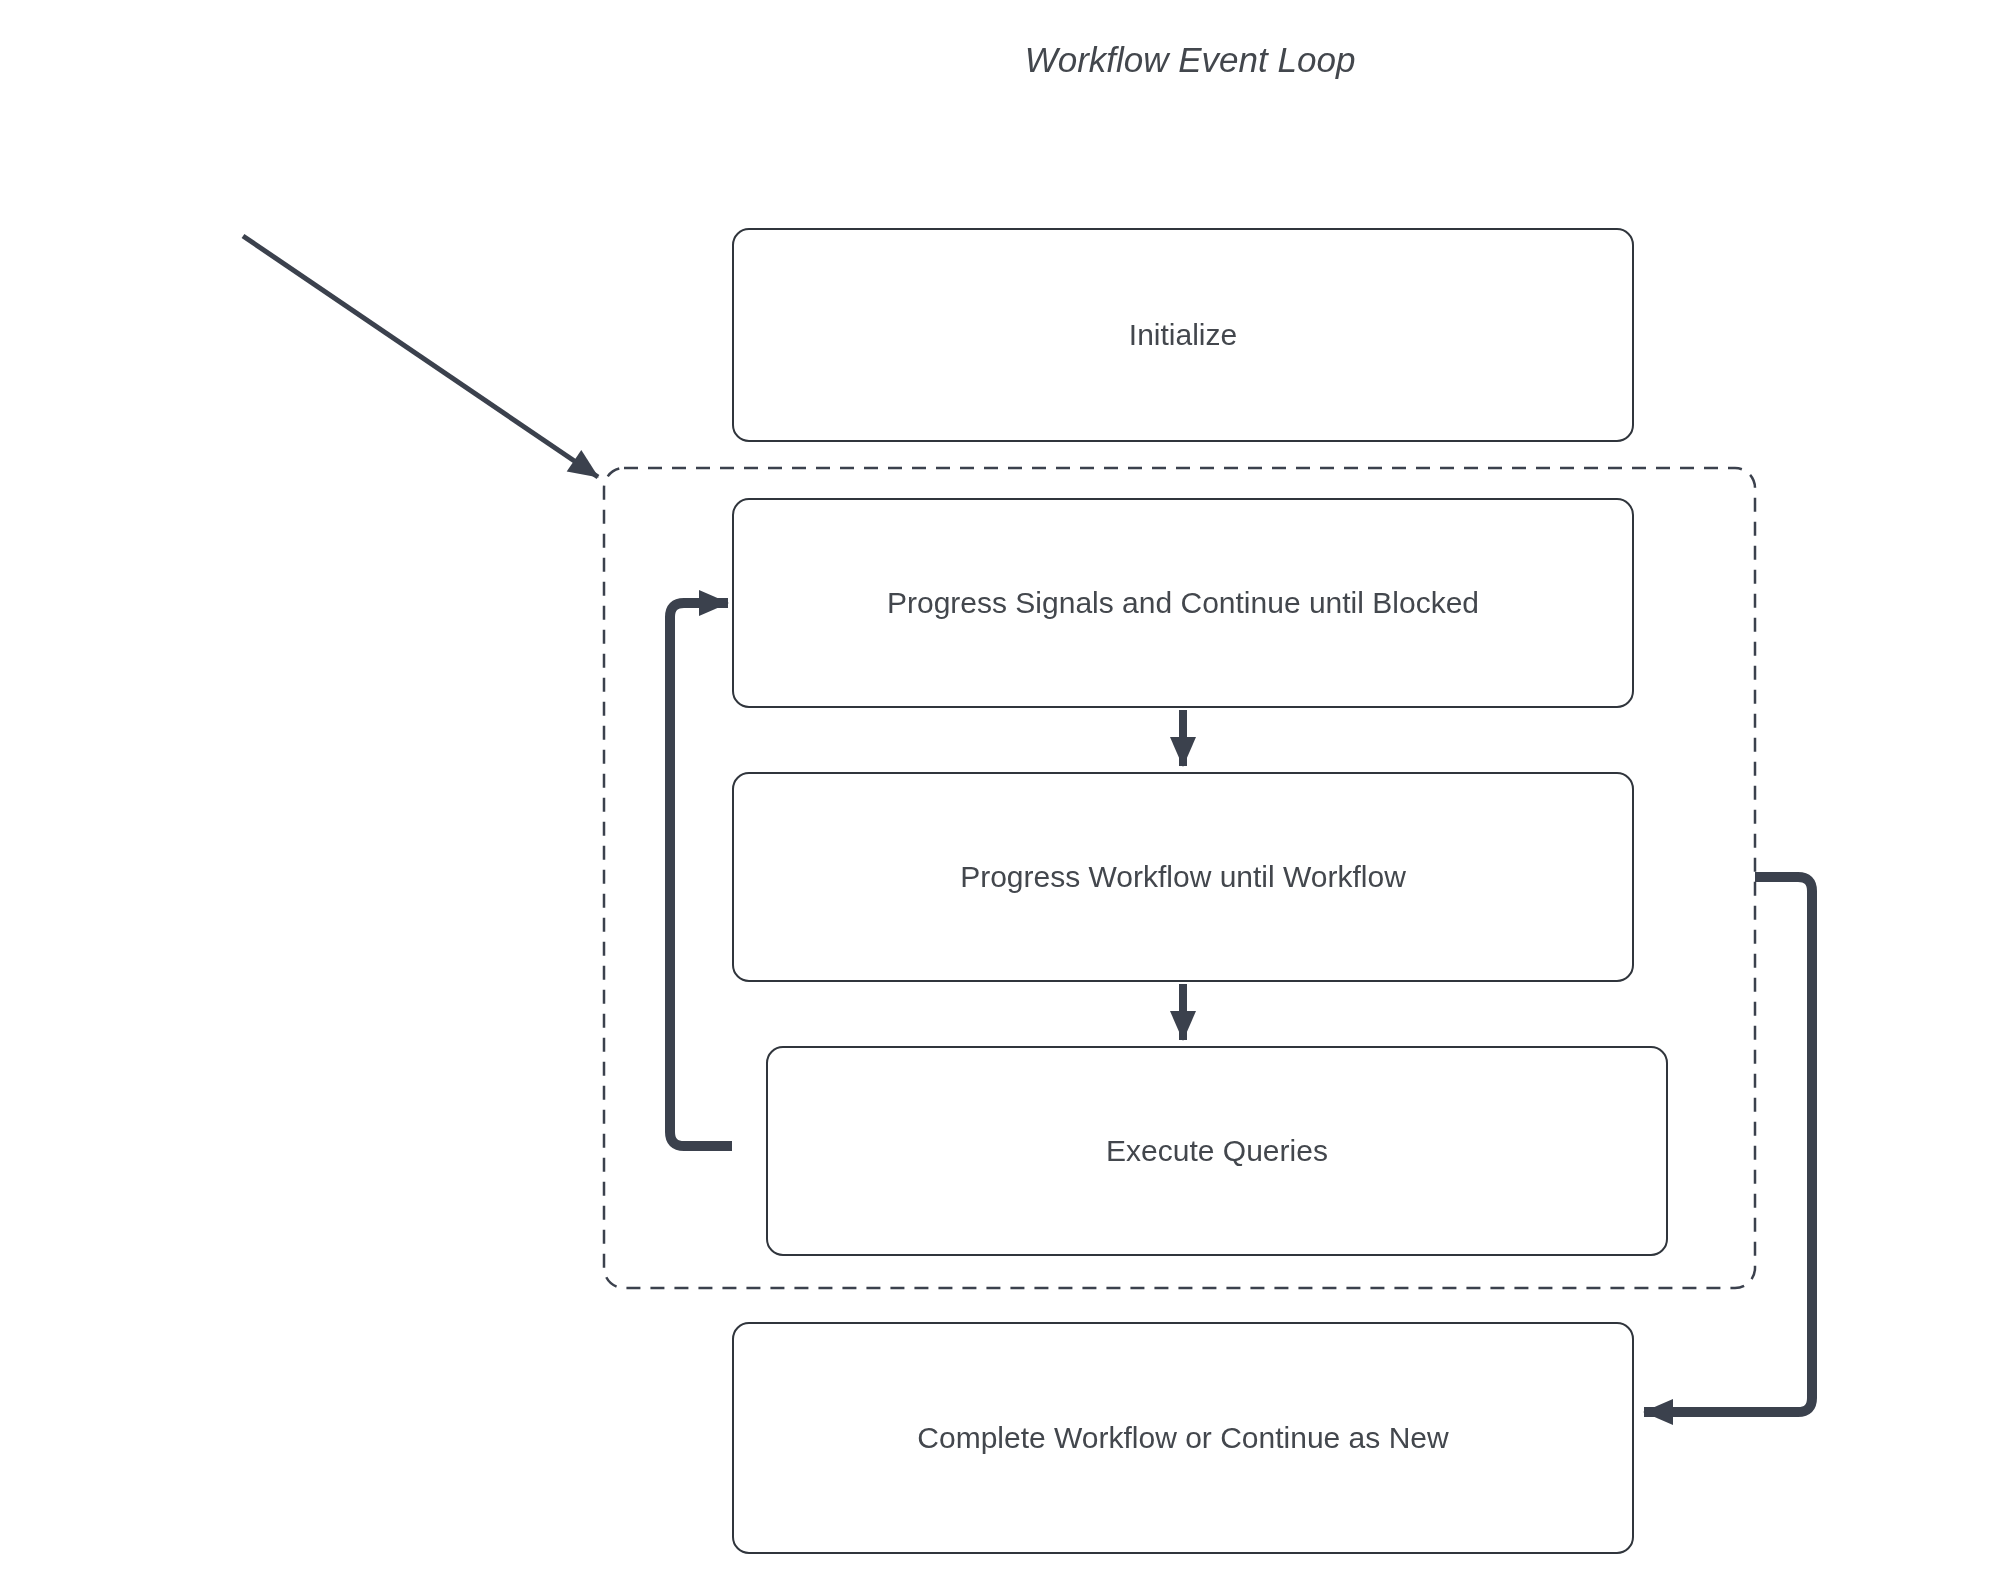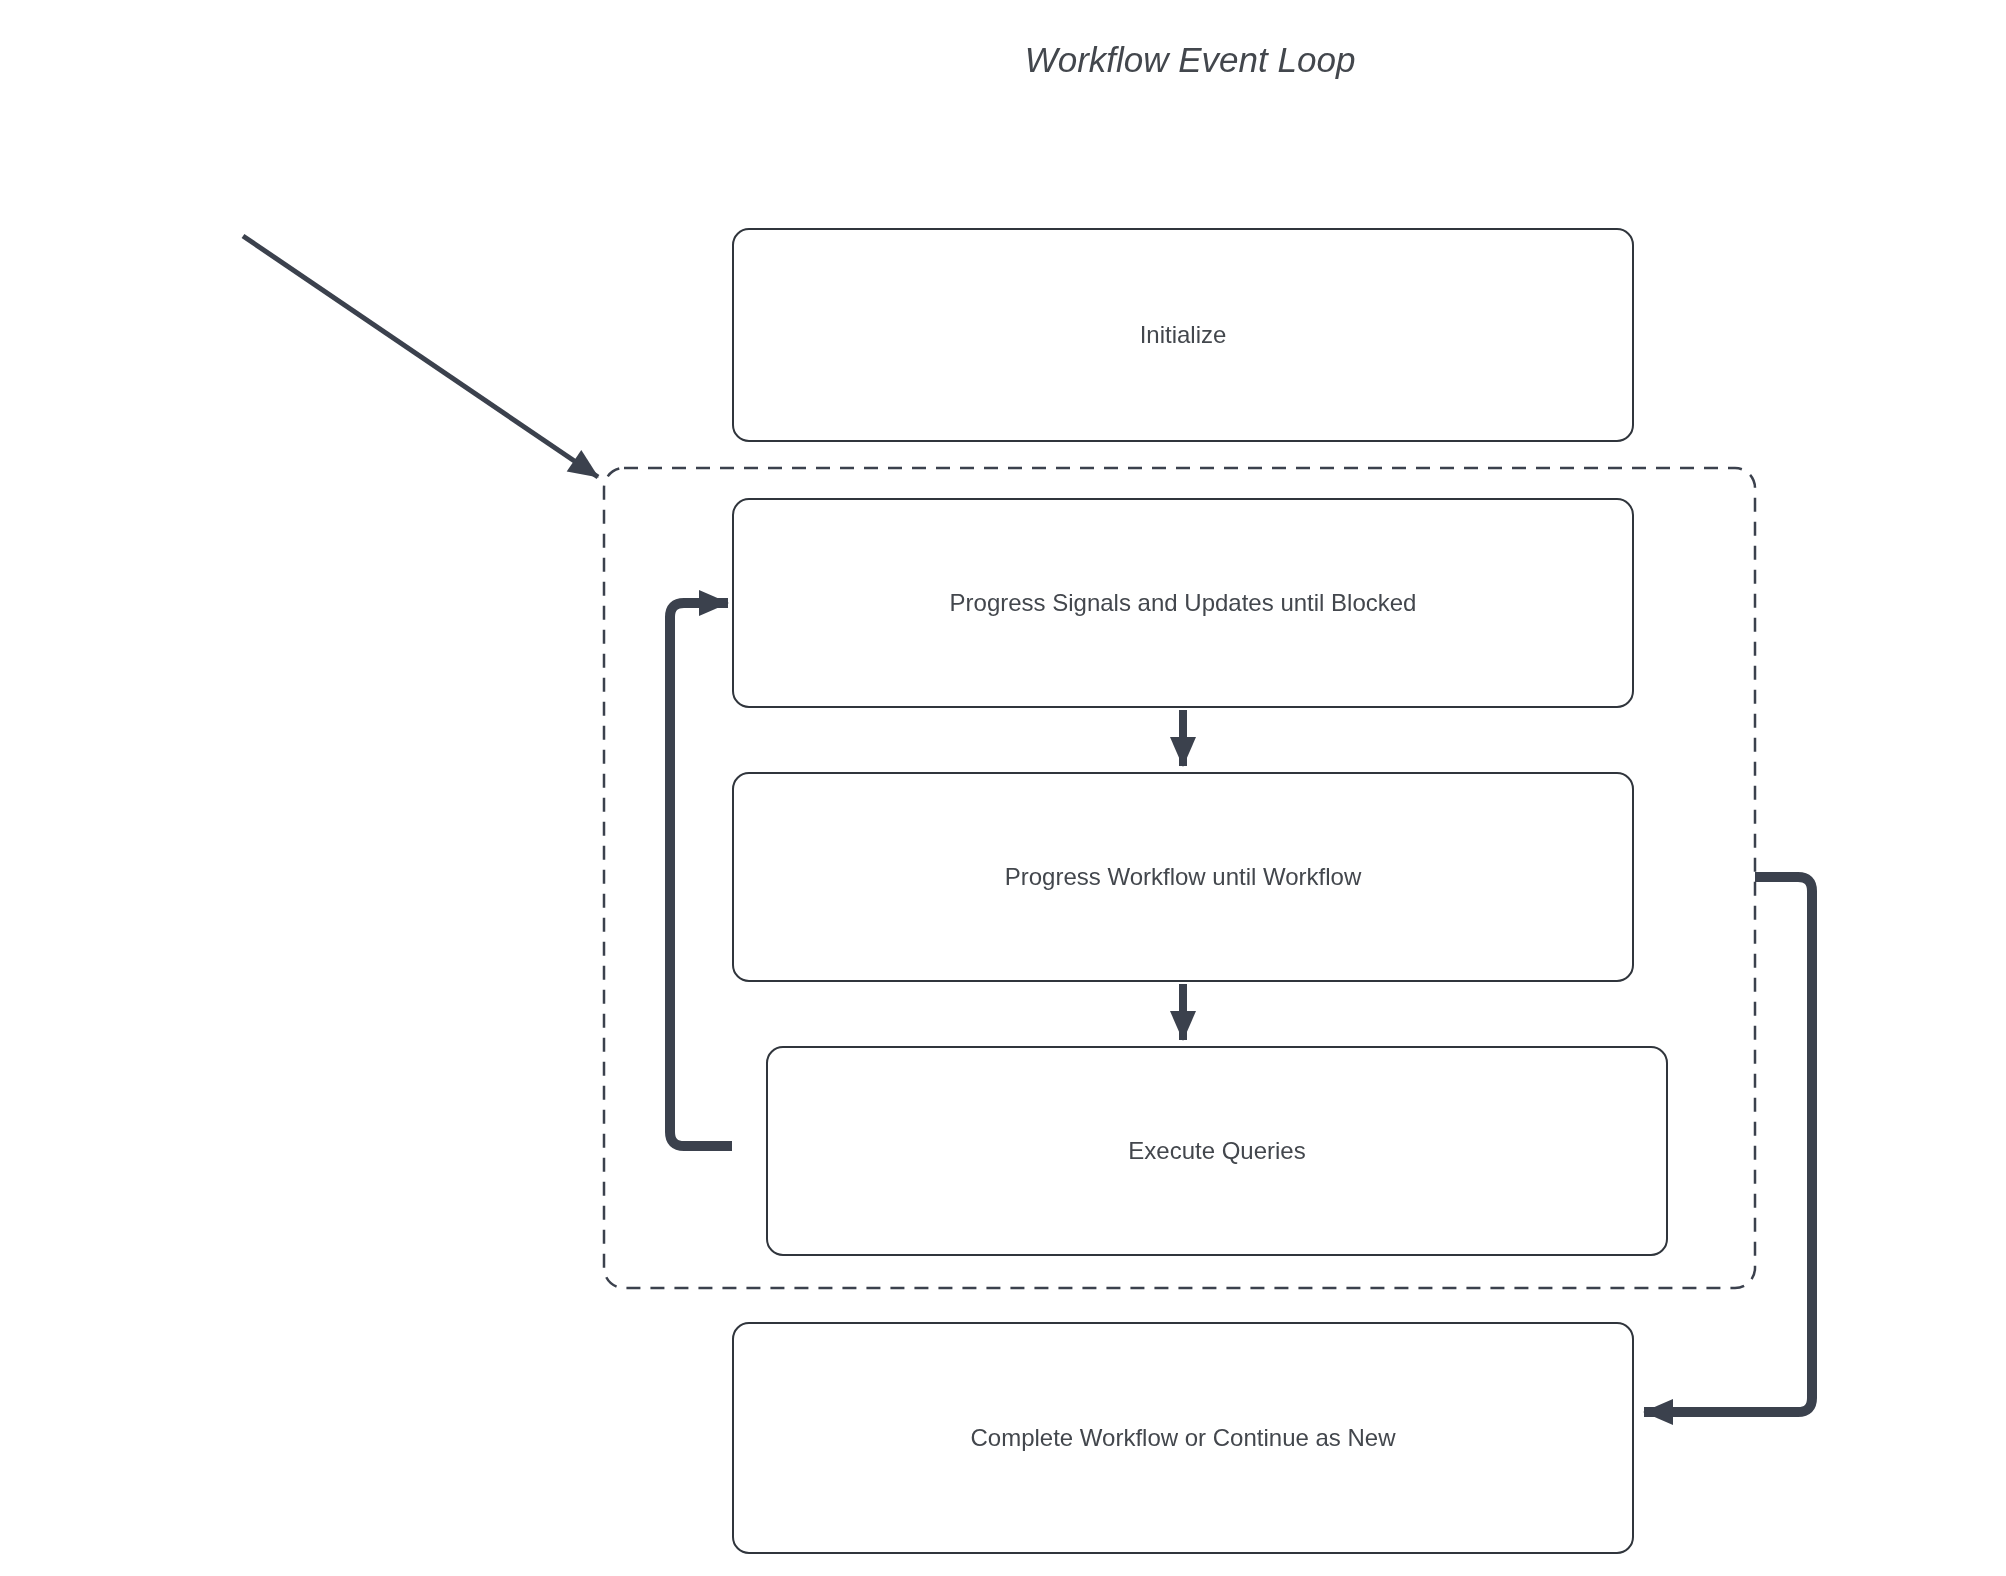--- a/index.html
+++ b/index.html
@@ -55,21 +55,21 @@
   .node {
     position: absolute;
     left: 732px; width: 902px;
     background: var(--background-color);
     border: 2px solid var(--box-border-color);
     border-radius: 17px;
     display: flex;
     align-items: center;
     justify-content: center;
     text-align: center;
-    font-size: 24px;
+    font-size: 30px;
     color: var(--text-color);
   }
   .node-initialize { top: 228px; height: 214px; }
   .node-progress-signals { top: 498px; height: 210px; }
   .node-progress-workflow { top: 772px; height: 210px; }
   .node-execute-queries { top: 1046px; height: 210px; margin-left: 34px; }
   .node-complete { top: 1322px; height: 232px; }
 </style>
 </head>
 <body>
@@ -97,21 +97,21 @@
     <path d="M732 1146 L684 1146 Q670 1146 670 1132 L670 617 Q670 603 684 603 L728 603" class="conn thick" marker-end="url(#ah)"></path>
 
     <path d="M1755 877 L1798 877 Q1812 877 1812 891 L1812 1398 Q1812 1412 1798 1412 L1644 1412" class="conn thick" marker-end="url(#ah)"></path>
   </svg>
 
   <div class="node node-initialize">
     <span>Initialize</span>
   </div>
 
   <div class="node node-progress-signals">
-    <span>Progress Signals and Updates until Blocked</span>
+    <span>Progress Signals and Continue until Blocked</span>
   </div>
 
   <div class="node node-progress-workflow">
     <span>Progress Workflow until Workflow</span>
   </div>
 
   <div class="node node-execute-queries">
     <span>Execute Queries</span>
   </div>
 

